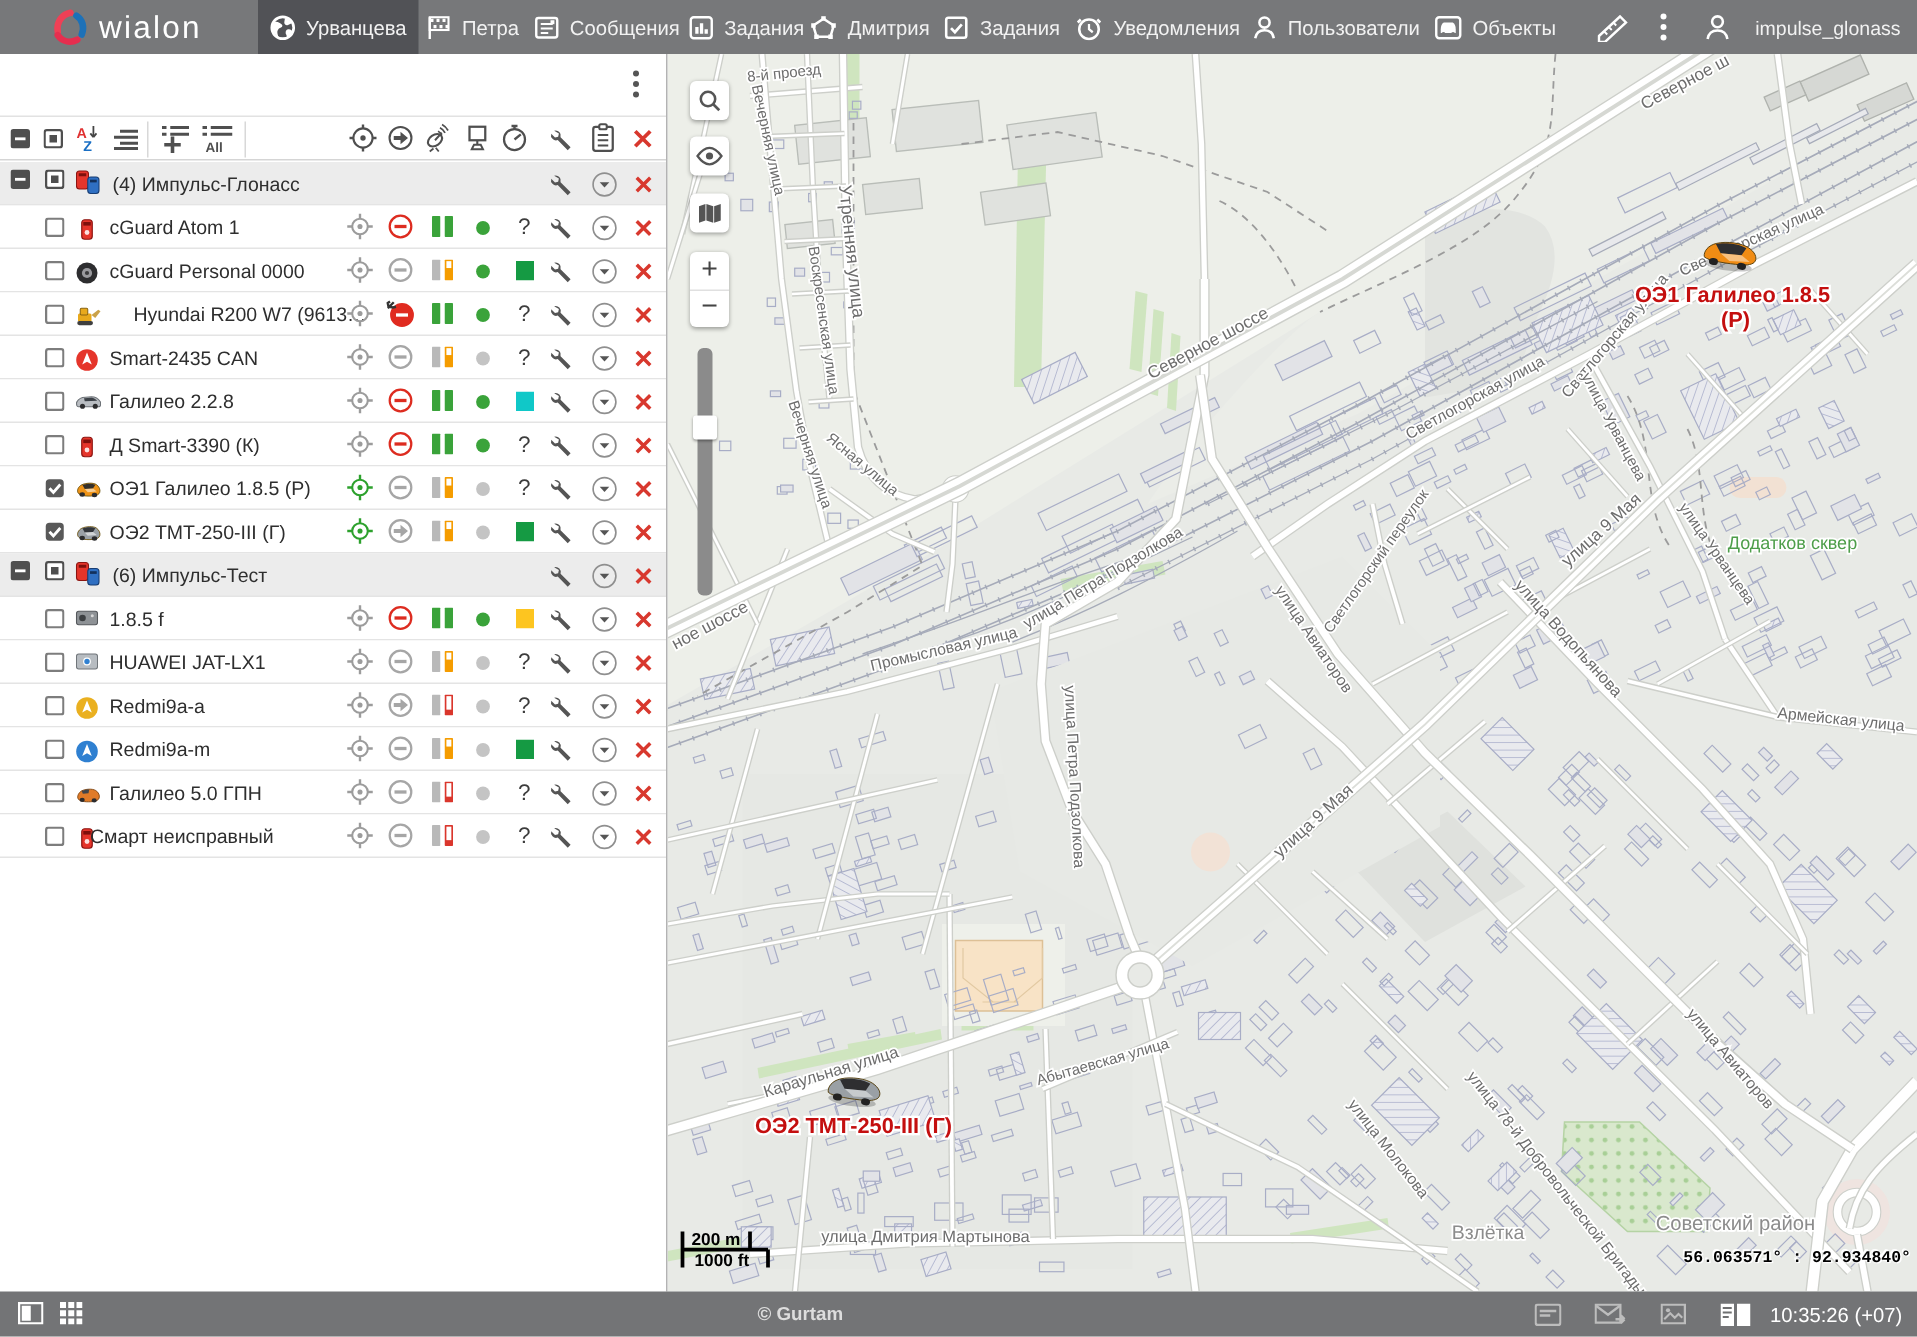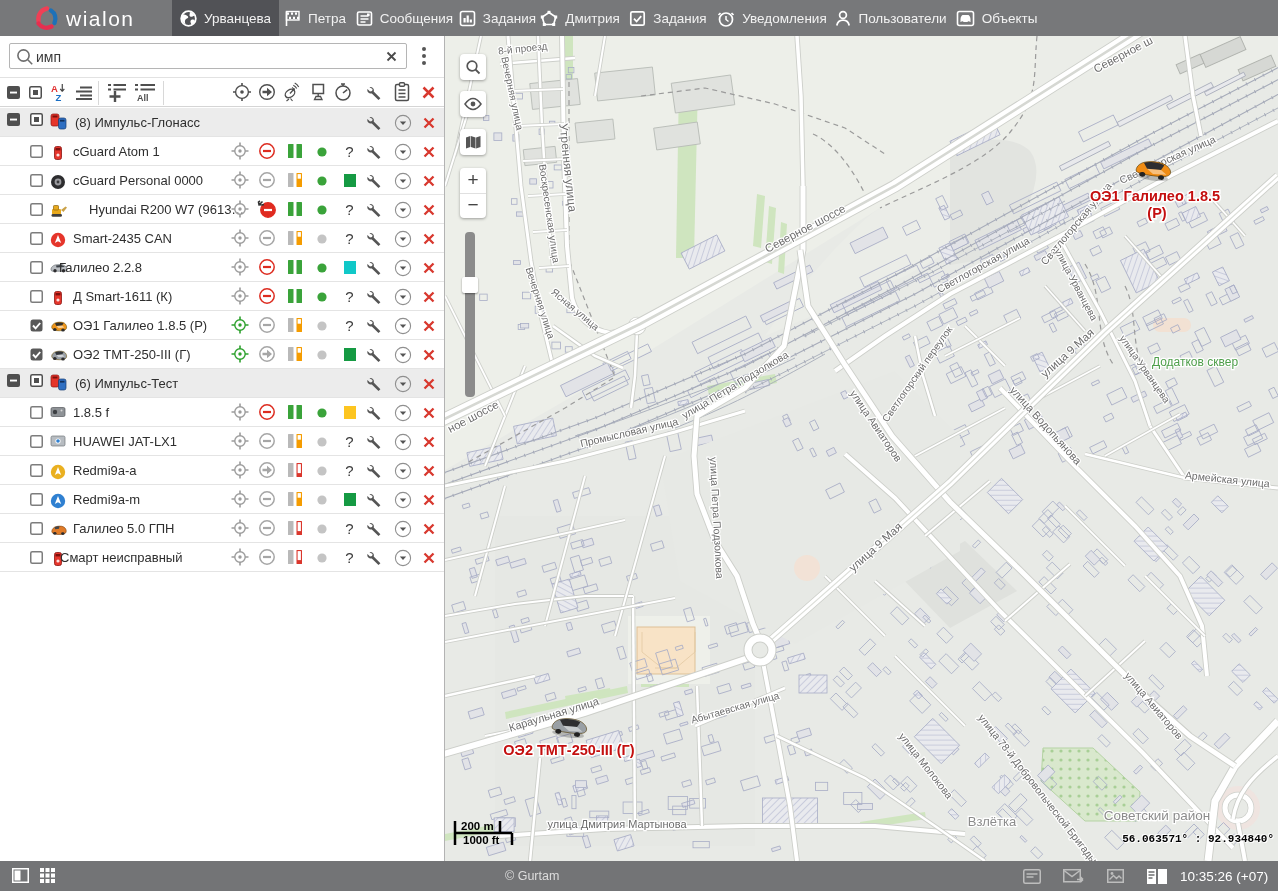--- a/index.html
+++ b/index.html
@@ -102,33 +102,39 @@
     </div>
     <div class="tab" style="left:951px;width:91px">
       <svg width="19" height="17" viewBox="0 0 19 17" style="">
         <rect x="1.5" y="1.5" width="16" height="14" rx="2" fill="none" stroke="#fff" stroke-width="1.6"></rect>
         <path d="M4.5 9.5c0-2 .8-4 2-4.5h6c1.2.5 2 2.5 2 4.5v2.5h-10z" fill="#fff"></path>
         <circle cx="6.3" cy="12.6" r="1.3" fill="#757677"></circle>
         <circle cx="12.7" cy="12.6" r="1.3" fill="#757677"></circle>
       </svg>
       <span>Объекты</span>
     </div>
+    <div class="topright">
+      <span style="margin-right:19px;line-height:0;margin-left:10px"><svg width="24" height="20" viewBox="0 0 24 20" style="">
+          <path d="M3 16L17 3l4 4-14 13H3z" fill="none" stroke="#fff" stroke-width="1.6"></path>
+          <path d="M6.5 13l2 2M9.5 10l2 2M12.5 7l2 2" stroke="#fff" stroke-width="1.3"></path>
+        </svg></span>
+      <span style="margin-right:24px;line-height:0"><svg width="6" height="20" viewBox="0 0 6 20" style="">
+          <circle cx="3" cy="3" r="2" fill="#fff"></circle>
+          <circle cx="3" cy="10" r="2" fill="#fff"></circle>
+          <circle cx="3" cy="17" r="2" fill="#fff"></circle>
+        </svg></span>
+      <span style="margin-right:16px;line-height:0"><svg width="18" height="18" viewBox="0 0 18 18" style="">
+          <circle cx="9" cy="5.5" r="3.6" fill="none" stroke="#fff" stroke-width="1.7"></circle>
+          <path d="M2.4 17c.6-3.8 3.2-5.7 6.6-5.7s6 1.9 6.6 5.7" fill="none" stroke="#fff" stroke-width="1.7"></path>
+        </svg></span>
+      <span style="margin-right:11px;">impulse_glonass</span>
+    </div>
   </div>
 <div class="panel">
     <div class="srch">
-      <div class="sbox">
-        <span style="position:absolute;left:5px;top:3px;line-height:0"><svg width="20" height="20" viewBox="0 0 20 20" style="">
-            <circle cx="8.5" cy="8.5" r="5.6" fill="none" stroke="#6f6f6f" stroke-width="1.6"></circle>
-            <path d="M12.8 12.8l4.4 4.4" stroke="#6f6f6f" stroke-width="1.6"></path>
-          </svg></span>
-        <span style="position:absolute;left:26px;top:5px;font-size:14px;color:#3a3a3a;">имп</span>
-        <span style="position:absolute;right:9px;top:7px;line-height:0"><svg width="11" height="11" viewBox="0 0 11 11" style="">
-            <path d="M1.5 1.5l8 8M9.5 1.5l-8 8" stroke="#4a4a4a" stroke-width="1.8"></path>
-          </svg></span>
-      </div>
       <span style="position:absolute;left:421px;top:10px;line-height:0"><svg width="6" height="20" viewBox="0 0 6 20" style="">
           <circle cx="3" cy="3" r="2" fill="#555"></circle>
           <circle cx="3" cy="10" r="2" fill="#555"></circle>
           <circle cx="3" cy="17" r="2" fill="#555"></circle>
         </svg></span>
     </div>
     <div class="toolbar">
       <span class="tb" style="left:7px;top:8px;line-height:0"><svg width="13" height="13" viewBox="0 0 13 13" style="">
           <rect width="13" height="13" rx="2" fill="#4f4f4f"></rect>
           <rect x="3" y="5.6" width="7" height="1.9" fill="#fff"></rect>
@@ -201,21 +207,21 @@
         <span class="ab" style="left:30px"><svg width="13" height="13" viewBox="0 0 13 13" style="">
             <rect x="0.75" y="0.75" width="11.5" height="11.5" rx="1.5" fill="#fff" stroke="#4f4f4f" stroke-width="1.5"></rect>
             <rect x="4" y="4" width="5" height="5" fill="#4f4f4f"></rect>
           </svg></span>
         <span class="ab" style="left:50px;top:5px"><svg width="18" height="18" viewBox="0 0 18 18" style="">
             <rect x="1" y="1" width="8" height="12" rx="2" fill="#e5352b" stroke="#8c1511" stroke-width="0.7"></rect>
             <rect x="2.5" y="2.5" width="5" height="2" fill="#7e100c"></rect>
             <rect x="8.5" y="5" width="7.5" height="11" rx="2" fill="#2f6fc2" stroke="#173d73" stroke-width="0.7"></rect>
             <rect x="10" y="6.8" width="4.5" height="1.8" fill="#12305c"></rect>
           </svg></span>
-        <span class="nm" style="left:75px">(8) Импульс-Глонасс</span>
+        <span class="nm" style="left:75px">(4) Импульс-Глонасс</span>
         <span class="ab" style="left:367px;top:7px"><svg width="16" height="16" viewBox="0 0 16 16" style="">
             <path d="M2.4 2.2a3.4 3.4 0 0 1 4.3 4.3l6.7 6.7-1.9 1.9-6.7-6.7A3.4 3.4 0 0 1 .5 4.1L3 6.6l2.1-.5.5-2.1z" fill="#555"></path>
           </svg></span>
         <span class="ab" style="left:394px;top:6px"><svg width="18" height="18" viewBox="0 0 18 18" style="">
             <circle cx="9" cy="9" r="7.6" fill="none" stroke="#8f8f8f" stroke-width="1.1"></circle>
             <path d="M5.8 7.5h6.4L9 11z" fill="#555"></path>
           </svg></span>
         <span class="ab" style="left:423px;top:9px"><svg width="12" height="12" viewBox="0 0 12 12" style="">
             <path d="M1.5 1.5l9 9M10.5 1.5l-9 9" stroke="#d8382e" stroke-width="2.3"></path>
           </svg></span>
@@ -380,21 +386,21 @@
       <div class="row">
         <span class="ab" style="left:30px;top:8px"><svg width="13" height="13" viewBox="0 0 13 13" style="">
             <rect x="0.75" y="0.75" width="11.5" height="11.5" rx="1.5" fill="#fff" stroke="#7d7d7d" stroke-width="1.5"></rect>
           </svg></span>
         <span class="ab icw" style="left:50px"><svg width="18" height="12" viewBox="0 0 18 12" style="">
             <path d="M1 8c0-1.5 2-3.5 4-4l6-0.5c2.5 0 5 2 6 3.5l0 2c0 0.8-0.6 1.2-1.5 1.2H2.5C1.5 10.2 1 9.5 1 8z" fill="#b9bdc2" stroke="#6d7277" stroke-width="0.7"></path>
             <path d="M6 4.5l5-0.4c1.5 0 3 1 3.8 2L6.5 6.5z" fill="#3c4147"></path>
             <circle cx="5" cy="9.8" r="1.7" fill="#2c2c2e"></circle>
             <circle cx="13.5" cy="9.8" r="1.7" fill="#2c2c2e"></circle>
           </svg></span>
-        <span class="nm" style="left:59px">Галилео 2.2.8</span>
+        <span class="nm" style="left:73px">Галилео 2.2.8</span>
         <span class="ab" style="left:230px;top:4px"><svg width="20" height="20" viewBox="0 0 20 20" style="">
             <circle cx="10" cy="10" r="5.2" fill="none" stroke="#9c9c9c" stroke-width="1.4"></circle>
             <circle cx="10" cy="10" r="1.7" fill="#9c9c9c"></circle>
             <path d="M10 1.5v3.4M10 15.1v3.4M1.5 10h3.4M15.1 10h3.4" stroke="#9c9c9c" stroke-width="1.6"></path>
           </svg></span>
         <span class="ab" style="left:257px;top:4px"><svg width="20" height="20" viewBox="0 0 20 20" style="">
             <circle cx="10" cy="10" r="7.2" fill="none" stroke="#dd2c20" stroke-width="1.5"></circle>
             <rect x="6" y="8.9" width="8" height="2.2" fill="#dd2c20"></rect>
           </svg></span>
         <span class="ab" style="left:288px;top:7px"><svg width="14" height="14" viewBox="0 0 14 14" style="">
@@ -420,21 +426,21 @@
       </div>
       <div class="row">
         <span class="ab" style="left:30px;top:8px"><svg width="13" height="13" viewBox="0 0 13 13" style="">
             <rect x="0.75" y="0.75" width="11.5" height="11.5" rx="1.5" fill="#fff" stroke="#7d7d7d" stroke-width="1.5"></rect>
           </svg></span>
         <span class="ab icw" style="left:50px"><svg width="16" height="16" viewBox="0 0 16 16" style="">
             <rect x="4.5" y="1.5" width="7" height="13" rx="2" fill="#e5352b" stroke="#8c1511" stroke-width="0.8"></rect>
             <rect x="5.5" y="3" width="5" height="2.4" fill="#7e100c"></rect>
             <circle cx="8" cy="10" r="1.6" fill="#fff" opacity="0.85"></circle>
           </svg></span>
-        <span class="nm" style="left:73px">Д Smart-1611 (К)</span>
+        <span class="nm" style="left:73px">Д Smart-3390 (К)</span>
         <span class="ab" style="left:230px;top:4px"><svg width="20" height="20" viewBox="0 0 20 20" style="">
             <circle cx="10" cy="10" r="5.2" fill="none" stroke="#9c9c9c" stroke-width="1.4"></circle>
             <circle cx="10" cy="10" r="1.7" fill="#9c9c9c"></circle>
             <path d="M10 1.5v3.4M10 15.1v3.4M1.5 10h3.4M15.1 10h3.4" stroke="#9c9c9c" stroke-width="1.6"></path>
           </svg></span>
         <span class="ab" style="left:257px;top:4px"><svg width="20" height="20" viewBox="0 0 20 20" style="">
             <circle cx="10" cy="10" r="7.2" fill="none" stroke="#dd2c20" stroke-width="1.5"></circle>
             <rect x="6" y="8.9" width="8" height="2.2" fill="#dd2c20"></rect>
           </svg></span>
         <span class="ab" style="left:288px;top:7px"><svg width="14" height="14" viewBox="0 0 14 14" style="">
@@ -1680,21 +1686,21 @@
         <rect x="0.0" y="0.0" width="4" height="4" fill="#fff"></rect>
         <rect x="5.5" y="0.0" width="4" height="4" fill="#fff"></rect>
         <rect x="11.0" y="0.0" width="4" height="4" fill="#fff"></rect>
         <rect x="0.0" y="5.5" width="4" height="4" fill="#fff"></rect>
         <rect x="5.5" y="5.5" width="4" height="4" fill="#fff"></rect>
         <rect x="11.0" y="5.5" width="4" height="4" fill="#fff"></rect>
         <rect x="0.0" y="11.0" width="4" height="4" fill="#fff"></rect>
         <rect x="5.5" y="11.0" width="4" height="4" fill="#fff"></rect>
         <rect x="11.0" y="11.0" width="4" height="4" fill="#fff"></rect>
       </svg></span>
-    <span style="position:absolute;left:505px;top:8px;font-size:12.5px;color:#ddd;">© Gurtam</span>
+    <span style="position:absolute;left:505px;top:8px;font-size:12.5px;color:#ddd;font-weight:bold;">© Gurtam</span>
     <span style="position:absolute;left:1023px;top:8px;line-height:0"><svg width="18" height="15" viewBox="0 0 18 15" style="">
         <rect x="0.75" y="0.75" width="16.5" height="13.5" rx="1.5" fill="none" stroke="#bdbdbd" stroke-width="1.5"></rect>
         <path d="M3.5 5h11M3.5 8h7" stroke="#bdbdbd" stroke-width="1.6"></path>
       </svg></span>
     <span style="position:absolute;left:1063px;top:8px;line-height:0"><svg width="22" height="15" viewBox="0 0 22 15" style="">
         <rect x="0.75" y="0.75" width="16.5" height="12" fill="none" stroke="#bdbdbd" stroke-width="1.5"></rect>
         <path d="M1 1.5l8 6 8-6" fill="none" stroke="#bdbdbd" stroke-width="1.5"></path>
         <path d="M14 10.5h6M20 10.5l-2.5-2.5M20 10.5L17.5 13" stroke="#bdbdbd" stroke-width="1.7" fill="none"></path>
       </svg></span>
     <span style="position:absolute;left:1107px;top:8px;line-height:0"><svg width="17" height="14" viewBox="0 0 17 14" style="">

